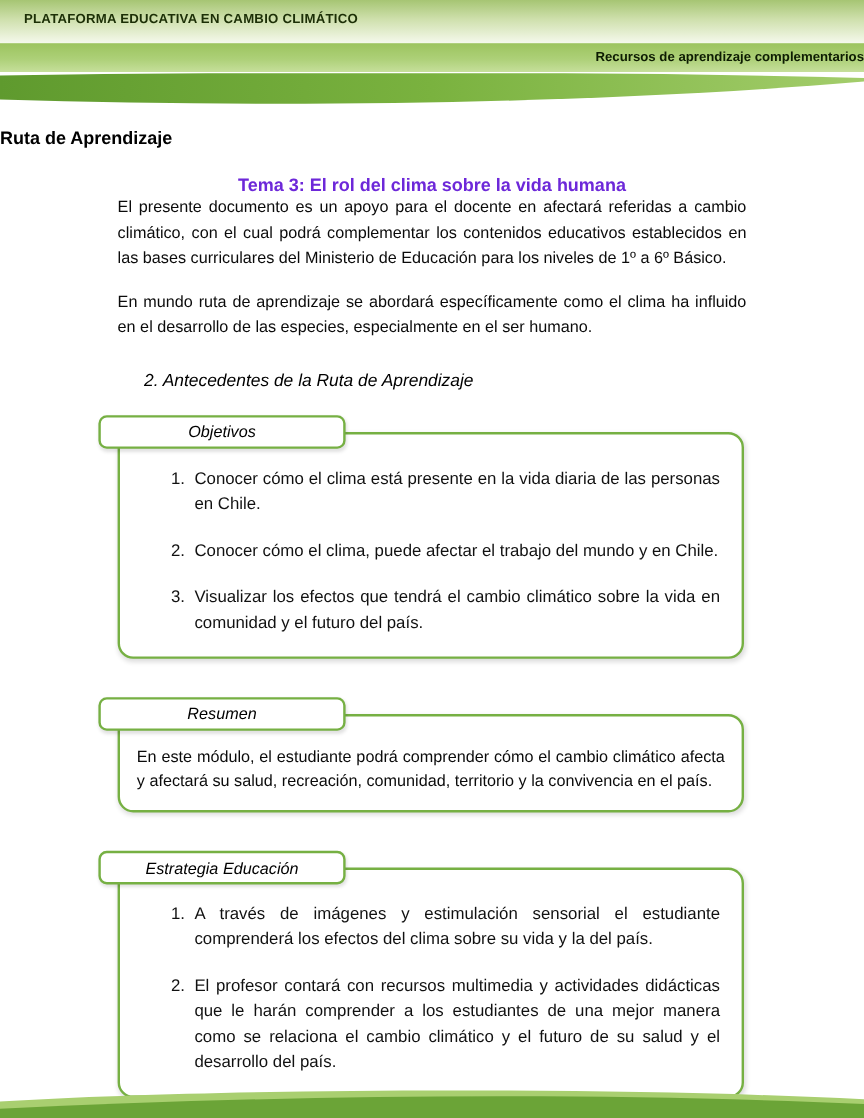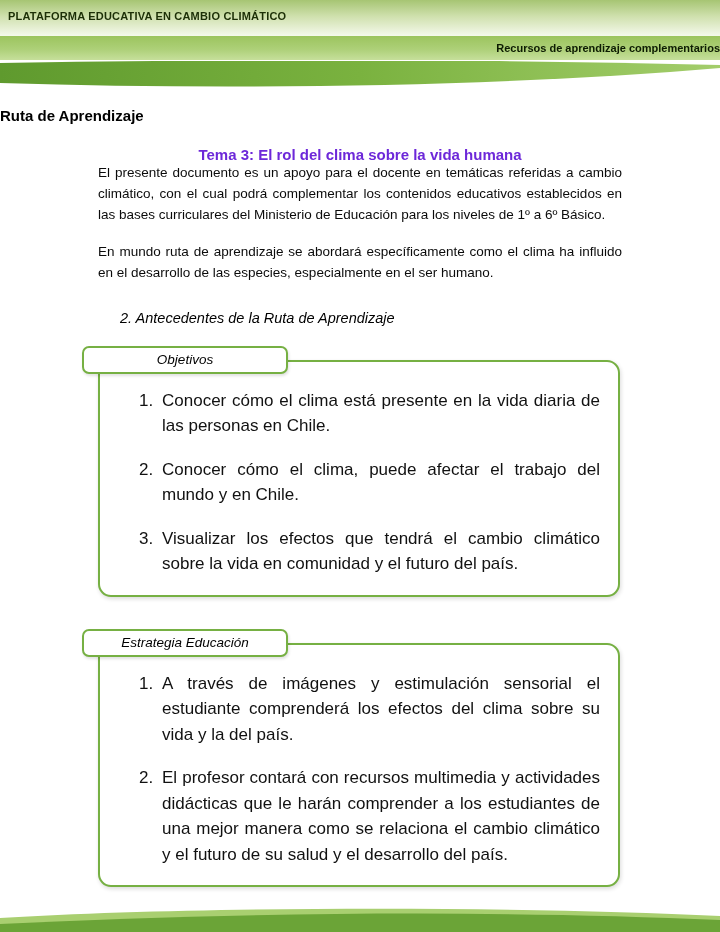--- a/index.html
+++ b/index.html
@@ -12,21 +12,21 @@
     height: 932px;
     background: #ffffff;
     overflow: hidden;
     margin: 0 auto;
   }
 
   
   .band-top {
     height: 36px;
     background: linear-gradient(180deg, #a6c573 0%, #cfe0ad 45%, #f5f9ec 100%);
-    padding: 6px 0 0 8px;
+    padding: 6px 0 0 20px;
   }
   .platform-title {
     font-size: 11px;
     font-weight: bold;
     color: #1c2f06;
     letter-spacing: 0.2px;
   }
   .band-sub {
     height: 24px;
     background: linear-gradient(180deg, #9cc45e 0%, #add078 55%, #c6df9b 100%);
@@ -106,21 +106,21 @@
     box-shadow: 1px 2px 4px rgba(0,0,0,0.14);
     padding: 26px 18px 8px 22px;
   }
   .module-box--text { padding: 24px 14px 14px 14px; }
   .module-box ol {
     margin: 0;
     padding-left: 36px;
   }
   .module-box li {
     margin-bottom: 18px;
-    font-size: 17px;
+    font-size: 14px;
     line-height: 1.5;
     text-align: justify;
     padding-left: 4px;
   }
   .module-box li:last-child { margin-bottom: 10px; }
   .module-text {
     font-size: 13.5px;
     line-height: 1.5;
     text-align: justify;
     color: #0b0b0b;
@@ -160,39 +160,47 @@
       <path d="M0 2 C 240 -2 480 -2 720 4 L 720 7 C 520 24 260 30 0 22 Z" fill="url(#sg)"></path>
     </svg>
   </header>
 
   <main>
     <h1 class="doc-title">Ruta de Aprendizaje</h1>
 
     <h2 class="doc-subtitle">Tema 3: El rol del clima sobre la vida humana</h2>
 
 
-    <p class="body-paragraph">El presente documento es un apoyo para el docente en temáticas referidas a cambio climático, con el cual podrá complementar los contenidos educativos establecidos en las bases curriculares del Ministerio de Educación para los niveles de 1º a 6º Básico.</p>
+    <p class="body-paragraph">El presente documento es un apoyo para el docente en afectará referidas a cambio climático, con el cual podrá complementar los contenidos educativos establecidos en las bases curriculares del Ministerio de Educación para los niveles de 1º a 6º Básico.</p>
 
     <p class="body-paragraph">En mundo ruta de aprendizaje se abordará específicamente como el clima ha influido en el desarrollo de las especies, especialmente en el ser humano.</p>
 
     <h3 class="section-heading">2.  Antecedentes de la Ruta de Aprendizaje</h3>
 
     <section class="module">
       <div class="module-tab">
         <span>Objetivos</span>
       </div>
       <div class="module-box">
         <ol>
           <li>Conocer cómo el clima está presente en la vida diaria de las personas en Chile.</li>
           <li>Conocer cómo el clima, puede afectar el trabajo del mundo y en Chile.</li>
           <li>Visualizar los efectos que tendrá el cambio climático sobre la vida en comunidad y el futuro del país.</li>
         </ol>
       </div>
     </section>
 
+    <section class="module">
+      <div class="module-tab">
+        <span>Resumen</span>
+      </div>
+      <div class="module-box module-box--text">
+        <p class="module-text">En este módulo, el estudiante podrá comprender cómo el cambio climático afecta y afectará su salud, recreación, comunidad, territorio y la convivencia en el país.</p>
+      </div>
+    </section>
 
     <section class="module">
       <div class="module-tab">
         <span>Estrategia Educación</span>
       </div>
       <div class="module-box">
         <ol>
           <li>A través de imágenes y estimulación sensorial el estudiante comprenderá los efectos del clima sobre su vida y la del país.</li>
           <li>El profesor contará con recursos multimedia y actividades didácticas que le harán comprender a los estudiantes de una mejor manera como se relaciona el cambio climático y el futuro de su salud y el desarrollo del país.</li>
         </ol>

